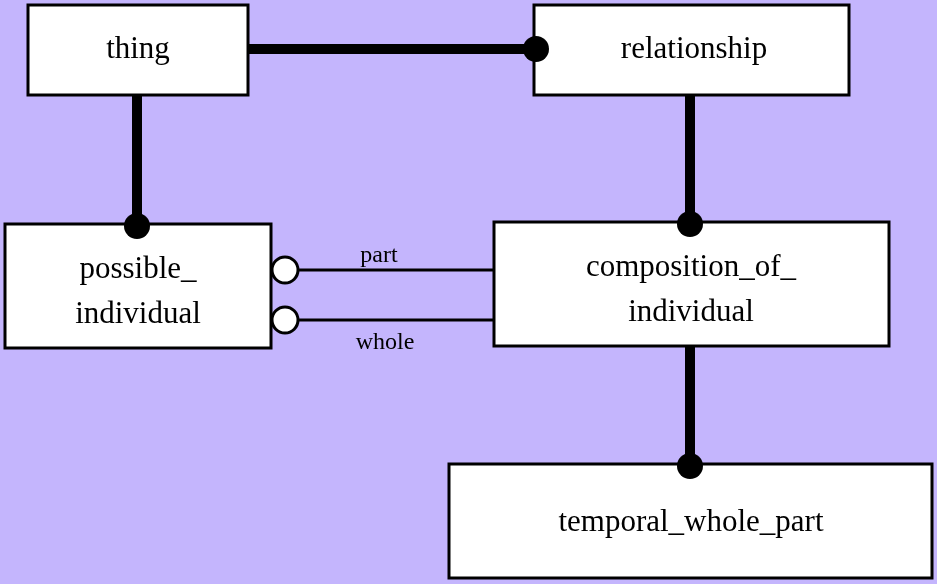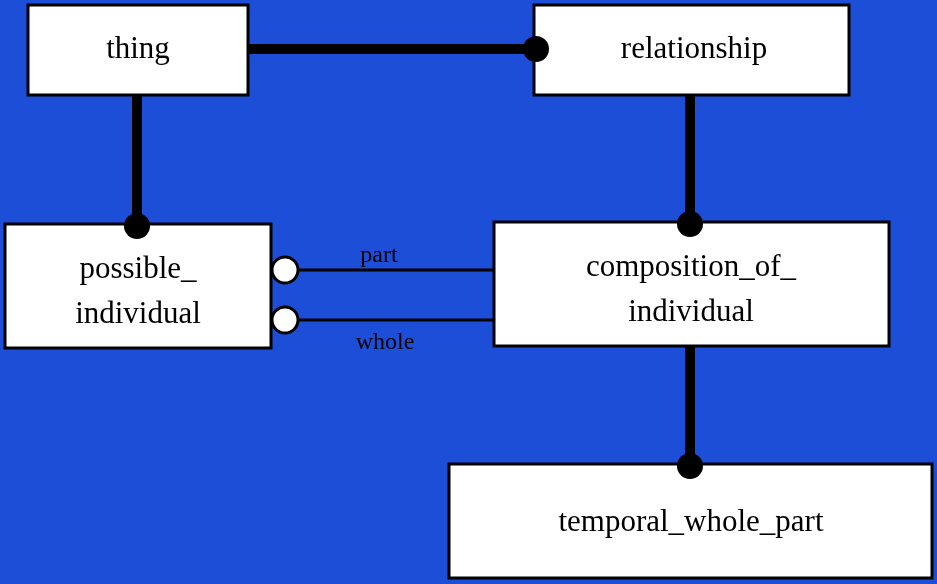--- a/index.html
+++ b/index.html
@@ -7,21 +7,21 @@
     padding: 0;
     background: #ffffff;
   }
   body {
     font-family: "Liberation Serif", "DejaVu Serif", serif;
   }
   #diagram-root {
     position: relative;
     width: 937px;
     height: 584px;
-    background: #1d4ed8;
+    background: #c4b5fd;
     overflow: hidden;
   }
   #diagram-svg {
     position: absolute;
     top: 0;
     left: 0;
     width: 937px;
     height: 584px;
     display: block;
   }

